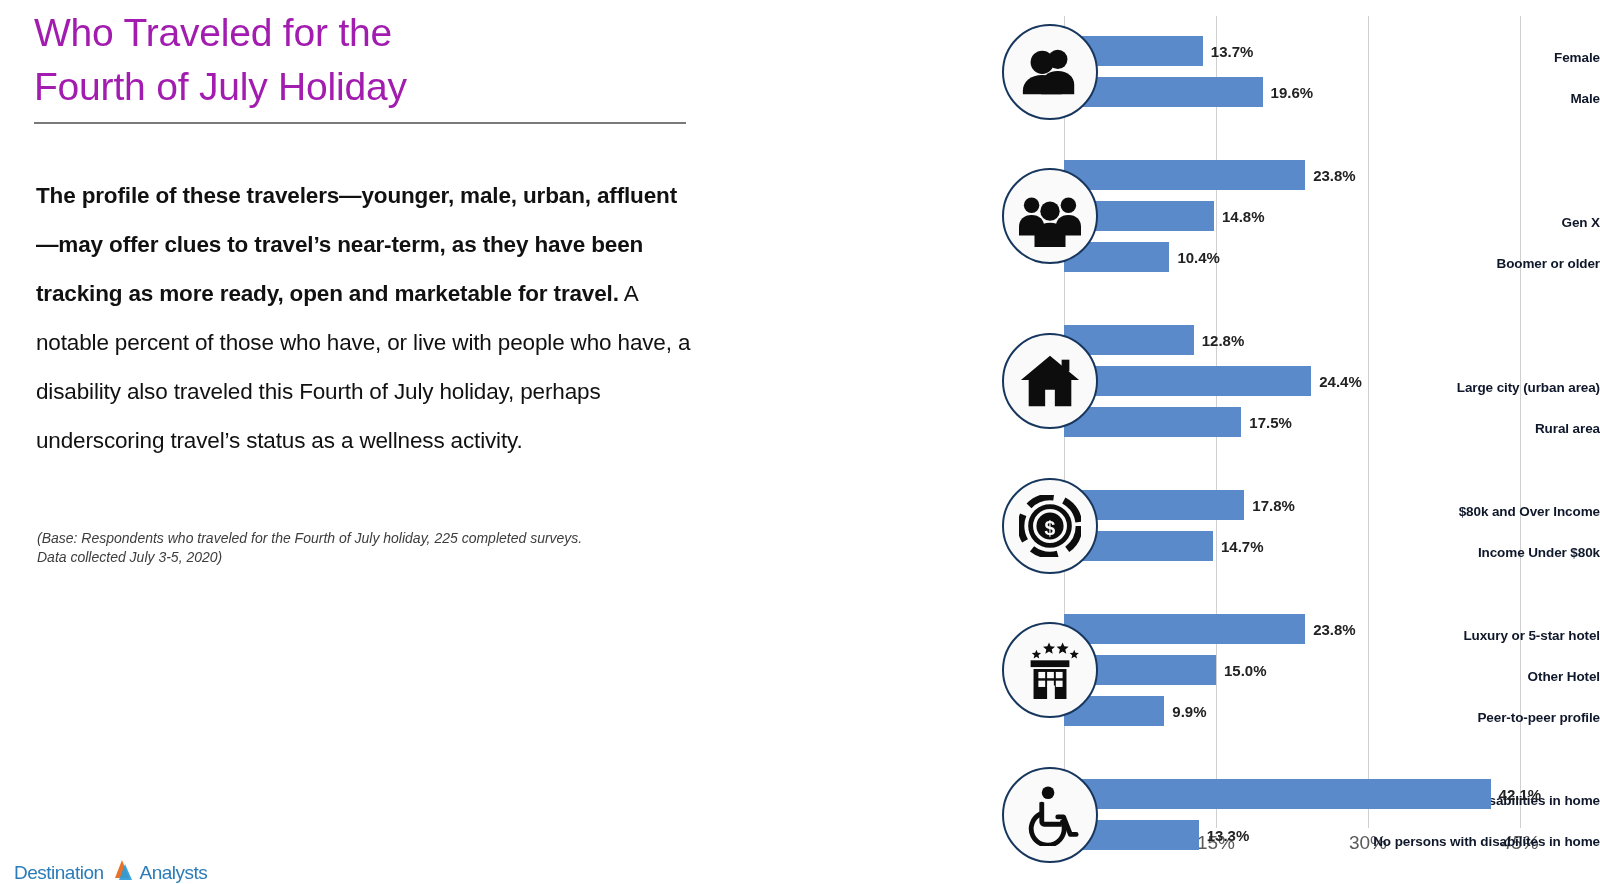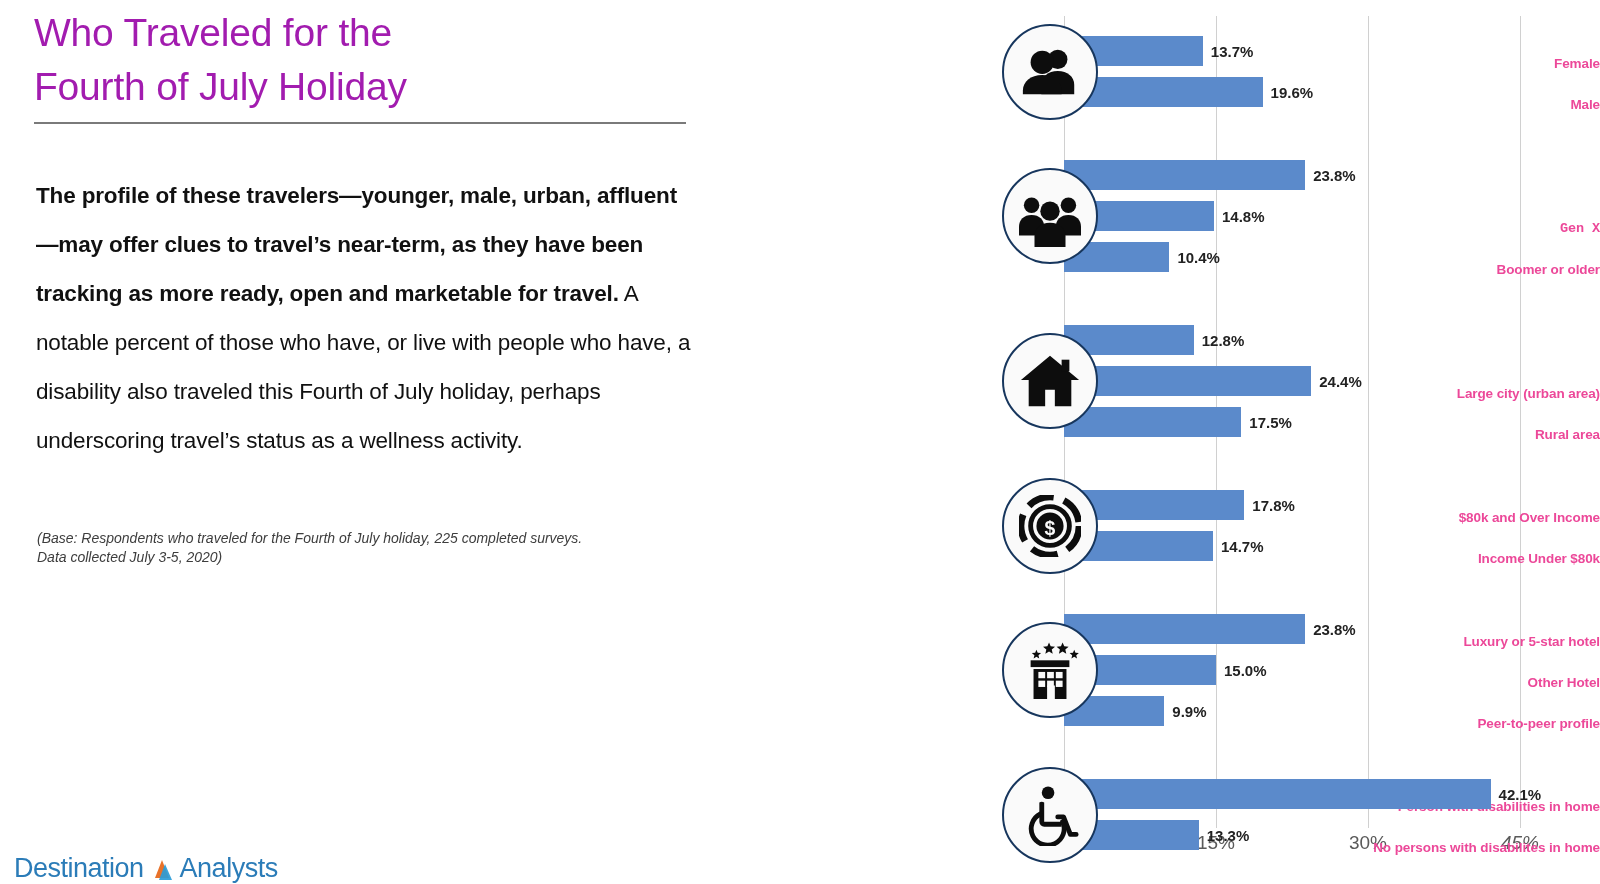--- a/index.html
+++ b/index.html
@@ -38,21 +38,21 @@
   #footnote{
     position:absolute;left:37px;top:529px;width:640px;
     font-size:14px;
     line-height:19px;
     font-style:italic;
     color:#3d3d3d;
   }
   #logo{
     position:absolute;left:14px;top:855px;
     display:flex;align-items:flex-end;gap:2px;
-    font-size:27px;color:#2b7cb8;letter-spacing:-0.5px;
+    font-size:19px;color:#2b7cb8;letter-spacing:-0.5px;
     overflow:hidden;height:29px;
   }
   #logo .logo-mark{
     display:inline-block;width:26px;height:26px;position:relative;margin:0 3px;
   }
 
   
   #chart{
     position:absolute;left:740px;top:0;width:860px;height:884px;
   }
@@ -64,23 +64,23 @@
   }
   .axis-label{
     position:absolute;top:832px;
     font-size:19px;color:#5a5a5a;
     transform:translateX(-50%);
     white-space:nowrap;
   }
 
   .bar-row{position:absolute;left:0;height:30px;}
   .cat-label{
-    position:absolute;right:0;top:12px;height:30px;
+    position:absolute;right:0;top:6px;height:30px;
     display:flex;align-items:center;justify-content:flex-end;
-    font-size:13.5px;font-weight:bold;color:#ec4899;
+    font-size:13.5px;font-weight:bold;color:#0f172a;
     white-space:nowrap;letter-spacing:-0.1px;
   }
   .bar{
     position:absolute;top:0;height:30px;background:#5B8ACB;
   }
   .bar-value{
     position:absolute;top:0;height:30px;
     display:flex;align-items:center;
     font-size:15px;font-weight:bold;color:#222222;
     white-space:nowrap;
@@ -153,21 +153,21 @@
           <path d="M40 31c-10 0-17 6-17 14v10h34V45c0-8-7-14-17-14z" fill="#0d0d0d"></path>
           <circle cx="24" cy="22" r="12" fill="#0d0d0d"></circle>
           <path d="M24 35c-12 0-20 7-20 16v4h40v-4c0-9-8-16-20-16z" fill="#0d0d0d"></path>
         </svg>
       </div>
       <div class="bar-row" style="top: 160px; width: 860px;">
         <div class="bar" style="left: 324px; width: 241.173px; background: rgb(91, 138, 203);"></div>
         <div class="bar-value" style="left: 573.173px;">23.8%</div>
       </div>
       <div class="bar-row" style="top: 201px; width: 860px;">
-        <div class="cat-label" style="width: 250px; font-family: Liberation Mono, monospace;">Gen X</div>
+        <div class="cat-label" style="width: 250px;">Gen X</div>
         <div class="bar" style="left: 324px; width: 149.973px; background: rgb(91, 138, 203);"></div>
         <div class="bar-value" style="left: 481.973px;">14.8%</div>
       </div>
       <div class="bar-row" style="top: 242px; width: 860px;">
         <div class="cat-label" style="width: 250px;">Boomer or older</div>
         <div class="bar" style="left: 324px; width: 105.387px; background: rgb(91, 138, 203);"></div>
         <div class="bar-value" style="left: 437.387px;">10.4%</div>
       </div>
       <div class="icon-badge" style="left: 262px; top: 168px; border-color: rgb(23, 54, 93);">
         <svg width="62" height="62" viewBox="0 0 64 64">

